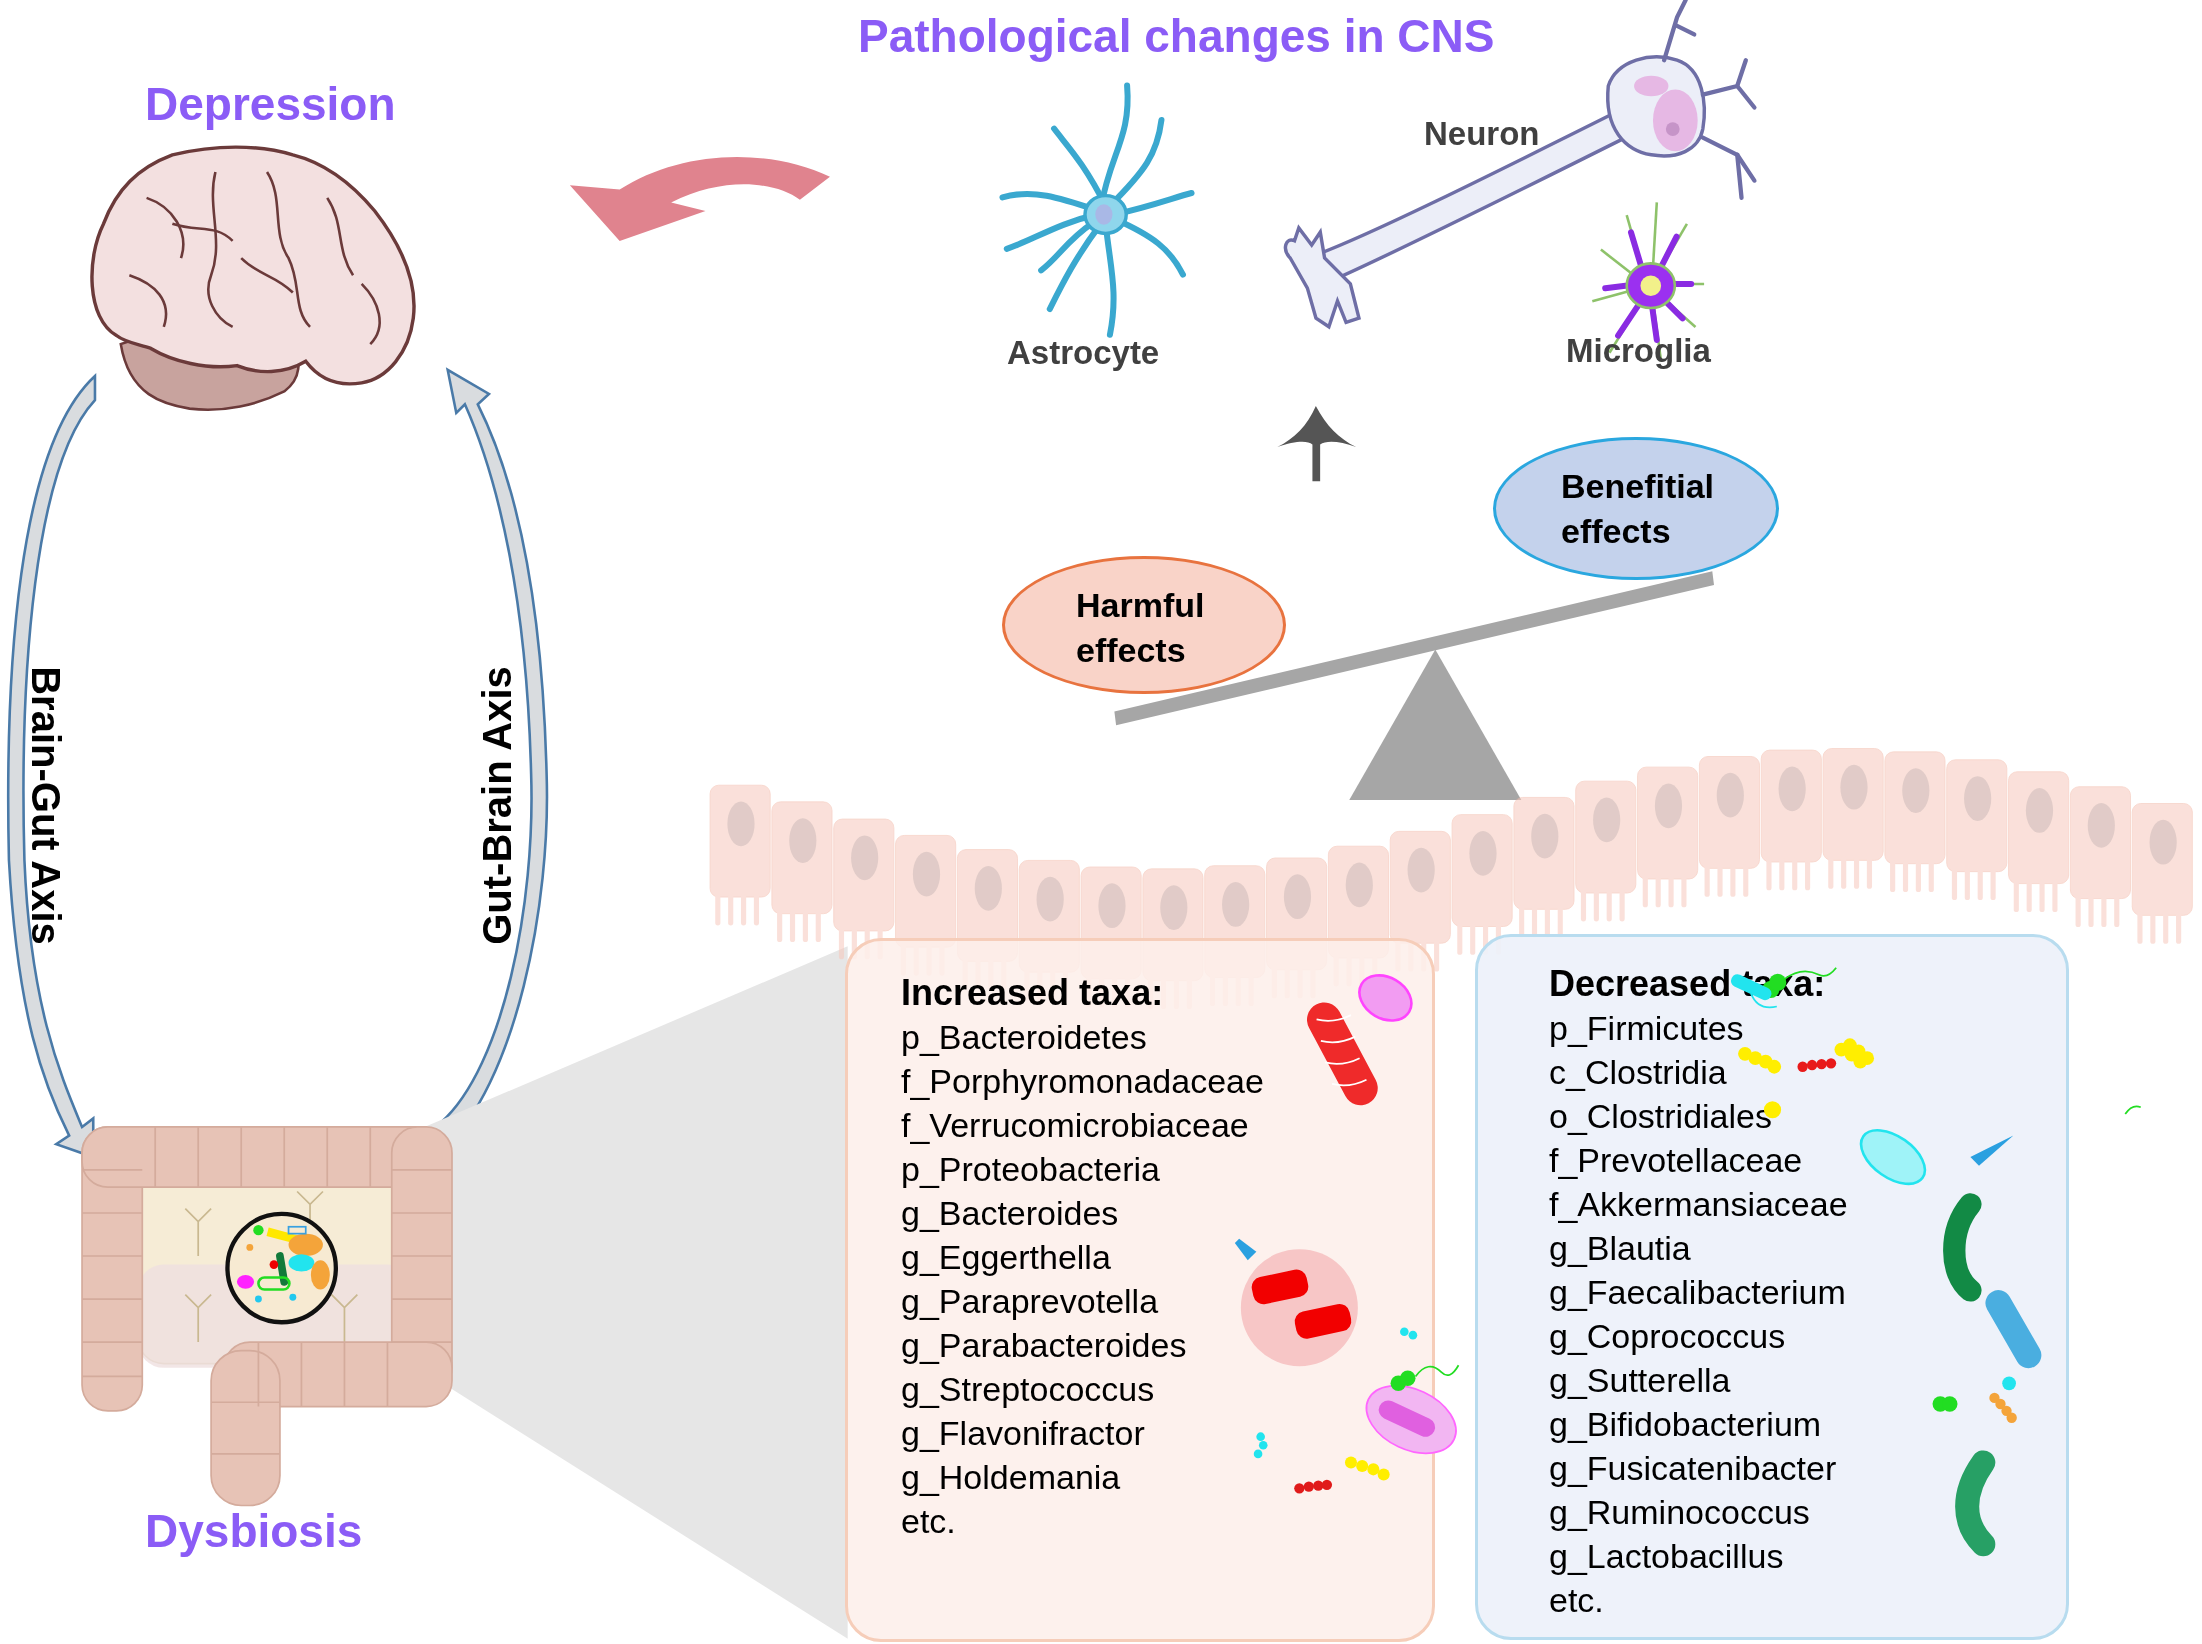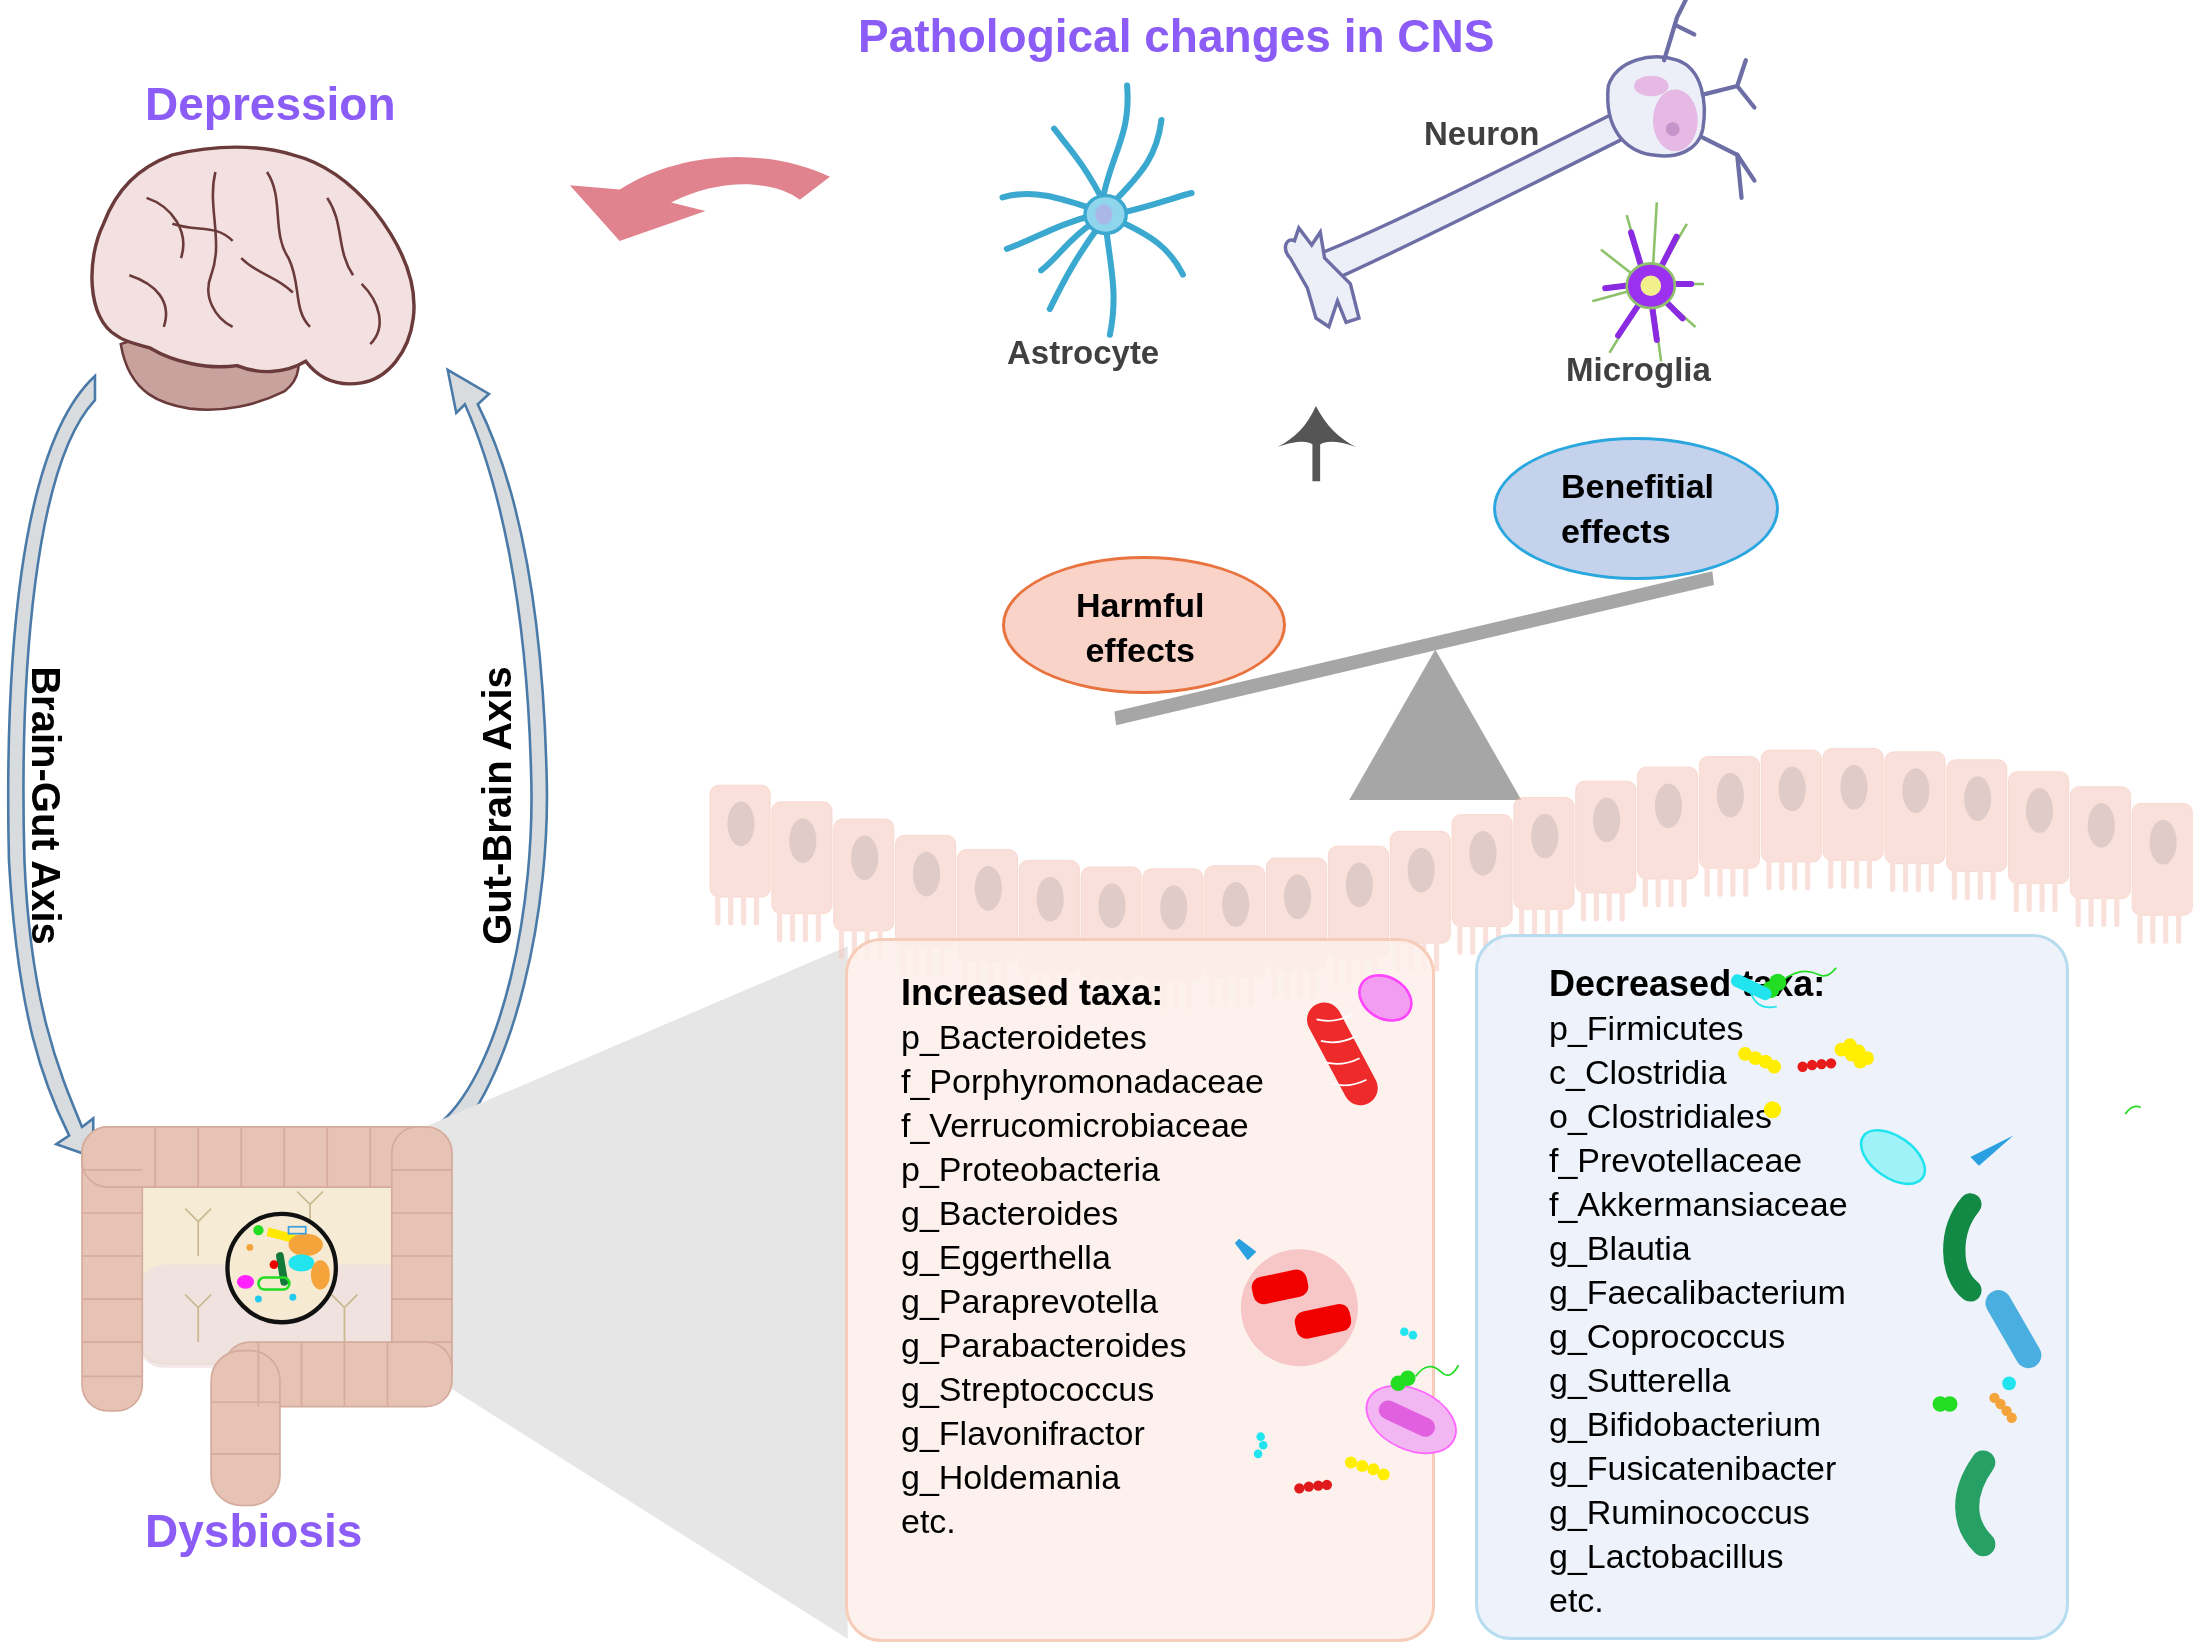--- a/index.html
+++ b/index.html
@@ -167,33 +167,33 @@
       <path d="M88 115 L95 165"></path>
       <path d="M80 115 L50 160"></path>
     <path d="M75 100 L35 105"></path>
   </g>
   <ellipse cx="88" cy="102" rx="28" ry="26" fill="#9b30f0" stroke="#8ec26a" stroke-width="3"></ellipse>
   <ellipse cx="88" cy="102" rx="12" ry="12" fill="#f2f08a"></ellipse>
 </svg>
 
 <div class="abs cell-label" style="left:1007px; top:334px;">Astrocyte</div>
 <div class="abs cell-label" style="left:1424px; top:115px;">Neuron</div>
-<div class="abs cell-label" style="left:1566px; top:332px;margin-top:19px;">Microglia</div>
+<div class="abs cell-label" style="left:1566px; top:332px;">Microglia</div>
 
 <svg style="left:1273px; top:391px;" width="120" height="95" viewBox="0 0 140 110">
   <path d="M50 17 C40 40 25 55 5 65 C25 58 40 57 46 62 L46 105 L55 105 L55 62 C62 57 78 58 97 65 C77 55 62 40 50 17 Z" fill="#555555"></path>
 </svg>
 
 <svg style="left:0; top:0;" width="2203" height="1644" viewBox="0 0 2560 1911">
   <polygon points="1668,755 1568,930 1768,930" fill="#a6a6a6"></polygon>
   <polygon points="1295,827 1990,664 1992,680 1297,843" fill="#a6a6a6"></polygon>
 </svg>
 
 <div class="abs" style="left:1002px; top:556px; width:284px; height:138px; border-radius:50%;
-            background:#f9d3c8; border:3.4px solid #e8733f; box-sizing:border-box;text-align:center;">
+            background:#f9d3c8; border:3.4px solid #e8733f; box-sizing:border-box;">
   <div class="ellipse-text" style="position:absolute; left:71px; top:24px;">
     <div>Harmful</div>
     <div>effects</div>
   </div>
 </div>
 
 <div class="abs" style="left:1493px; top:437px; width:286px; height:143px; border-radius:50%;
             background:#c4d2ec; border:3.4px solid #2aa7df; box-sizing:border-box;">
   <div class="ellipse-text" style="position:absolute; left:65px; top:24px;">
     <div>Benefitial</div>

